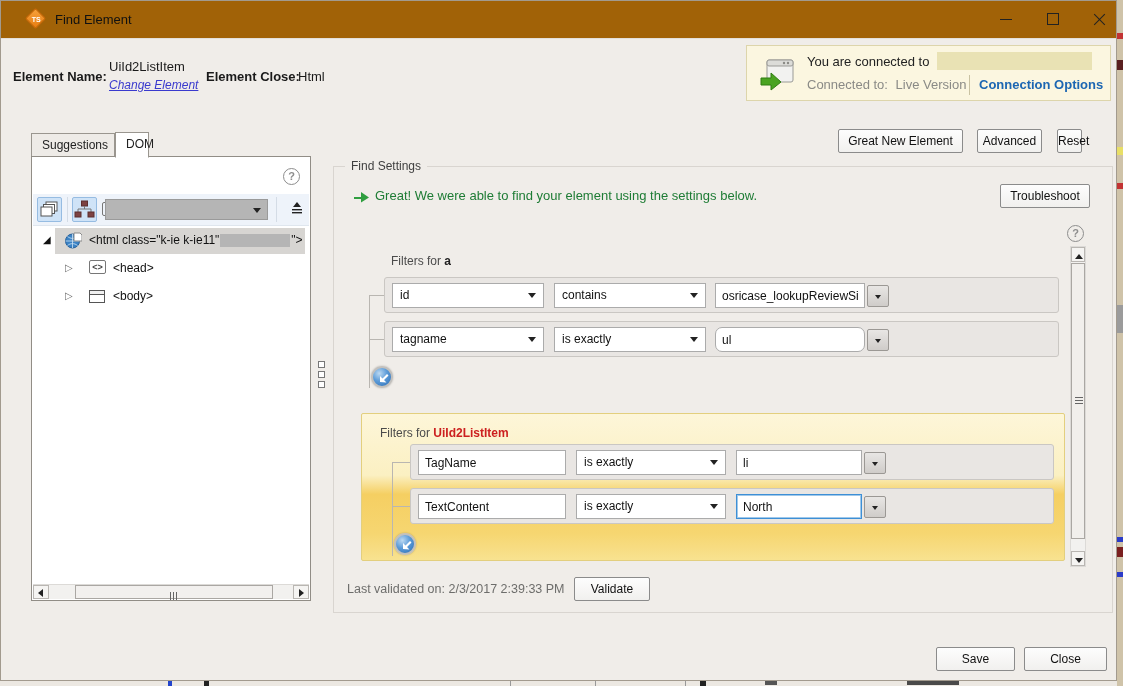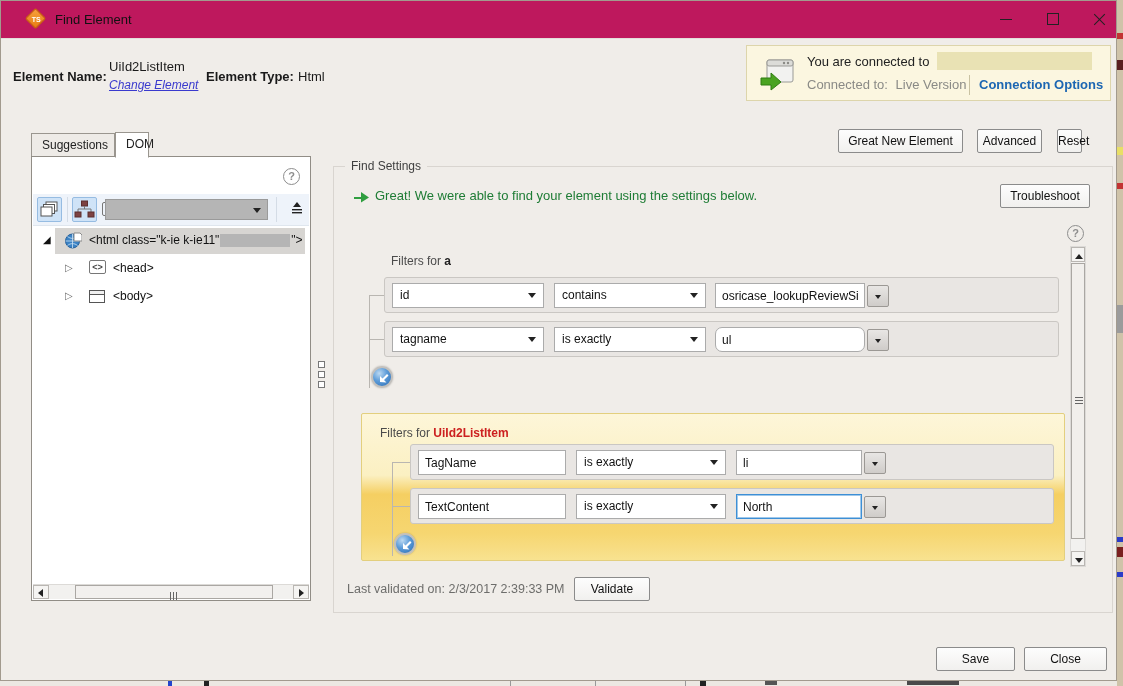--- a/index.html
+++ b/index.html
@@ -7,21 +7,21 @@
   .screen { position:relative; width:1123px; height:686px; background:#efece9; overflow:hidden; font-size:12px; color:#1a1a1a; }
 
   
   .sliver-right { position:absolute; right:0; top:0; width:7px; height:686px; background:#cfc3a9; }
   .sliver-right .speck { position:absolute; left:0; width:7px; }
   .sliver-bottom { position:absolute; left:0; top:681px; width:1117px; height:5px; background:#ece8e2; }
   .sliver-bottom .mark { position:absolute; top:0; height:5px; }
 
   
   .dialog { position:absolute; left:0; top:0; width:1117px; height:681px; background:#f0ede9; border:1px solid #a29a8e; }
-  .titlebar { position:absolute; left:0; top:0; width:1115px; height:38px; background:#be185d; border-bottom:1px solid #e3dfda; }
+  .titlebar { position:absolute; left:0; top:0; width:1115px; height:38px; background:#a16207; border-bottom:1px solid #e3dfda; }
   .title-icon { position:absolute; left:27px; top:10px; width:15px; height:15px; transform:rotate(45deg); background:linear-gradient(135deg,#f6a13b,#e87d12); border:1px solid #c96a0a; border-radius:2px; }
   .title-icon span { position:absolute; left:1px; top:3px; width:13px; transform:rotate(-45deg); color:#fff; font-size:7px; font-weight:bold; text-align:center; }
   .title-text { position:absolute; left:54px; top:11px; font-size:13px; color:#111; }
   .winbtn { position:absolute; top:2px; width:34px; height:30px; cursor:default; }
   .winbtn.min { left:988px; } .winbtn.max { left:1035px; } .winbtn.close { left:1081px; }
   .g-min { position:absolute; left:11px; top:16px; width:12px; height:1px; background:#222; }
   .g-max { position:absolute; left:11px; top:10px; width:12px; height:12px; border:1px solid #222; }
   .g-close { position:absolute; left:11px; top:10px; width:13px; height:13px; }
   .g-close:before, .g-close:after { content:""; position:absolute; left:-1px; top:6px; width:15px; height:1px; background:#222; }
   .g-close:before { transform:rotate(45deg); } .g-close:after { transform:rotate(-45deg); }
@@ -160,21 +160,21 @@
           <div class="g-max"></div>
         </div>
       <div class="winbtn close">
           <div class="g-close"></div>
         </div>
     </div>
 
     <div class="hdr-label" style="left:12px; top:68px;">Element Name:</div>
     <div class="hdr-value" style="left:108px; top:58px;">UiId2ListItem</div>
     <div class="link-change" style="left:108px; top:77px;">Change Element</div>
-    <div class="hdr-label" style="left:205px; top:68px;">Element Type:</div>
+    <div class="hdr-label" style="left:205px; top:68px;">Element Close:</div>
     <div class="hdr-value" style="left:297px; top:68px;">Html</div>
 
     <div class="conn-box">
       <svg class="conn-icon" viewBox="0 0 36 36">
         <rect x="8" y="4" width="26" height="22" rx="2" fill="#f2f2f0" stroke="#9a9a96"></rect>
         <rect x="8" y="4" width="26" height="6" rx="2" fill="#dcdcd8" stroke="#9a9a96"></rect>
         <circle cx="29" cy="7" r="1.2" fill="#8a8a86"></circle>
           <circle cx="25" cy="7" r="1.2" fill="#8a8a86"></circle>
         <polygon points="2,22 12,22 12,17 22,26 12,34 12,29 2,29" fill="#4aa321" stroke="#2f7d12"></polygon>
       </svg>

